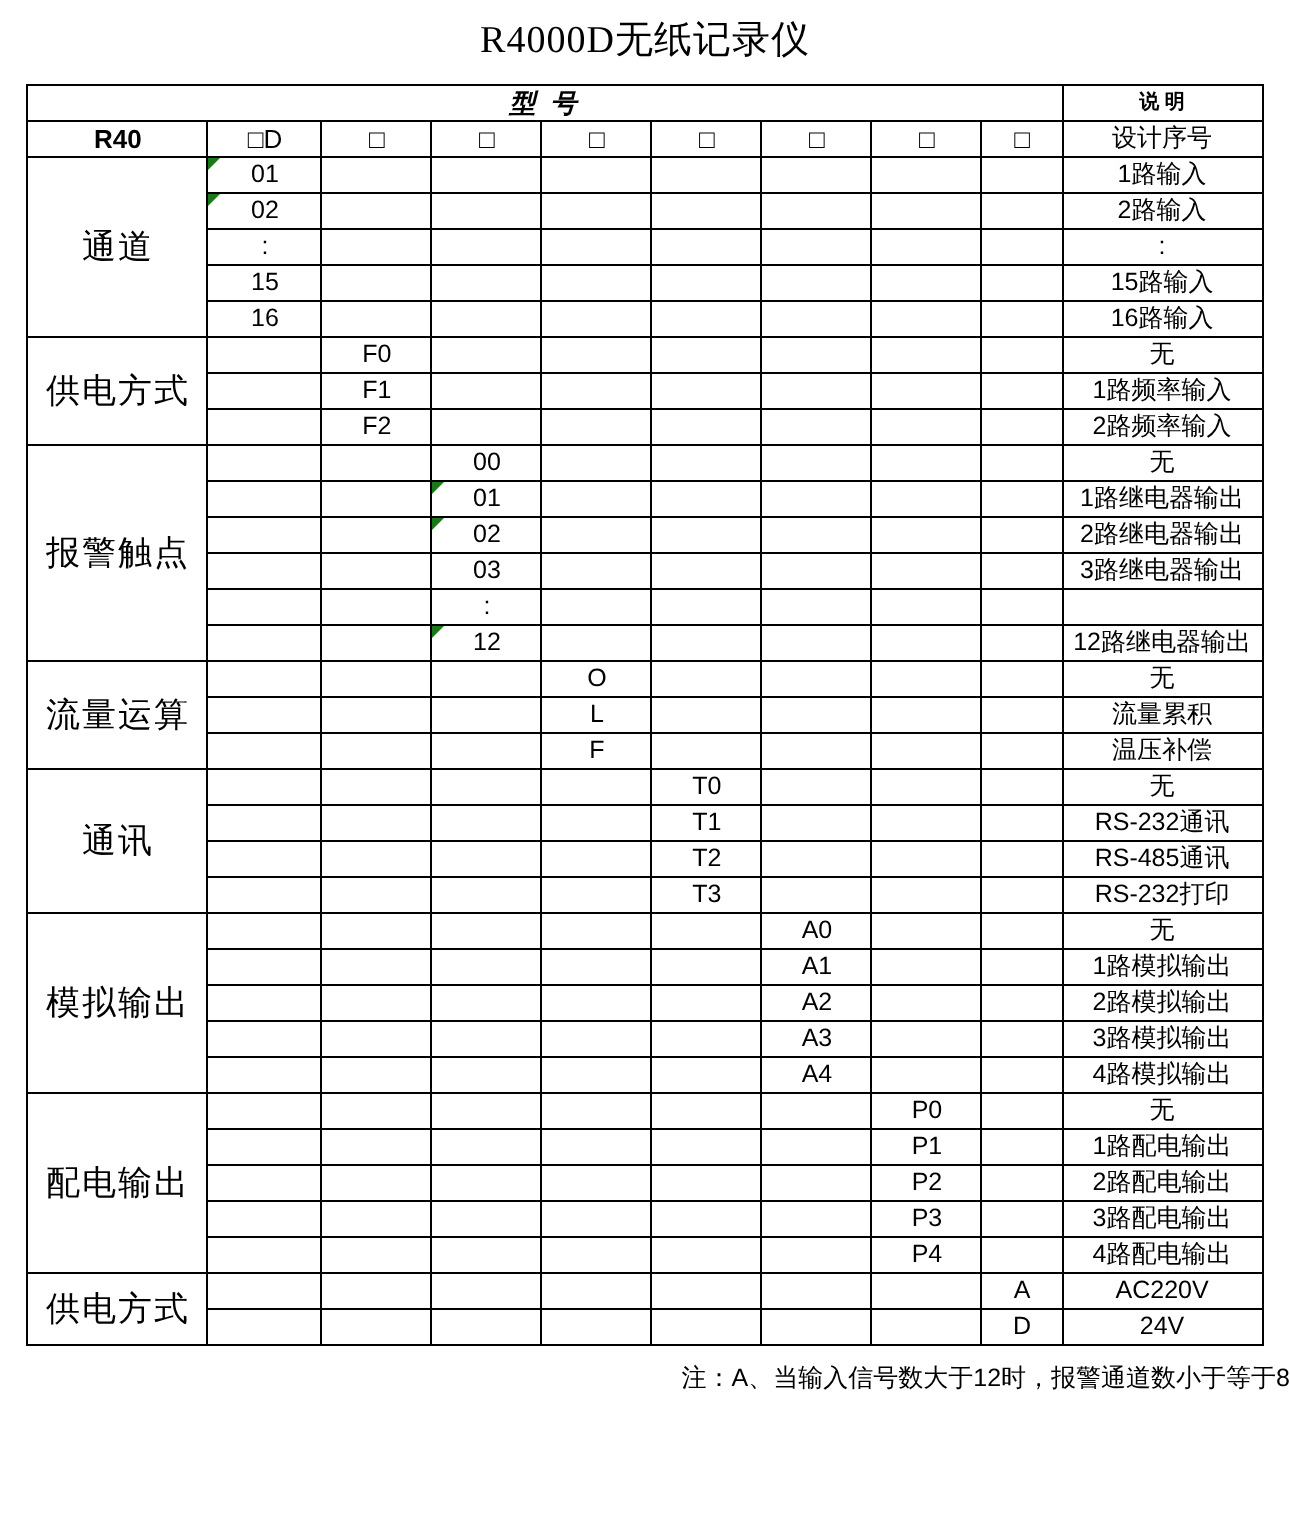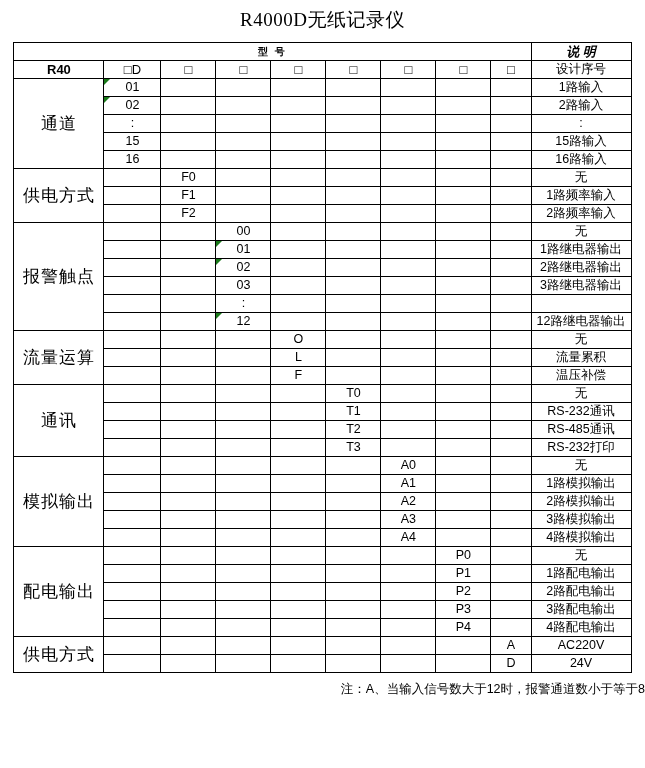--- a/index.html
+++ b/index.html
@@ -44,27 +44,27 @@
     vertical-align: middle;
     line-height: 15px;
     white-space: nowrap;
     overflow: hidden;
   }
   td.empty {
     border: 1px solid #000000;
   }
   .hdr {
     font-weight: bold;
-    font-size: 10px;
+    font-size: 13px;
     letter-spacing: 2px;
+    font-style: italic;
   }
   .hdr-desc {
     font-weight: bold;
-    font-size: 13px;
-    font-style: italic;
+    font-size: 10px;
   }
   .rowlabel {
     font-size: 17px;
     letter-spacing: 1px;
   }
   .code {
     font-family: "Liberation Sans", sans-serif;
     font-size: 12.5px;
   }
   .desc {

